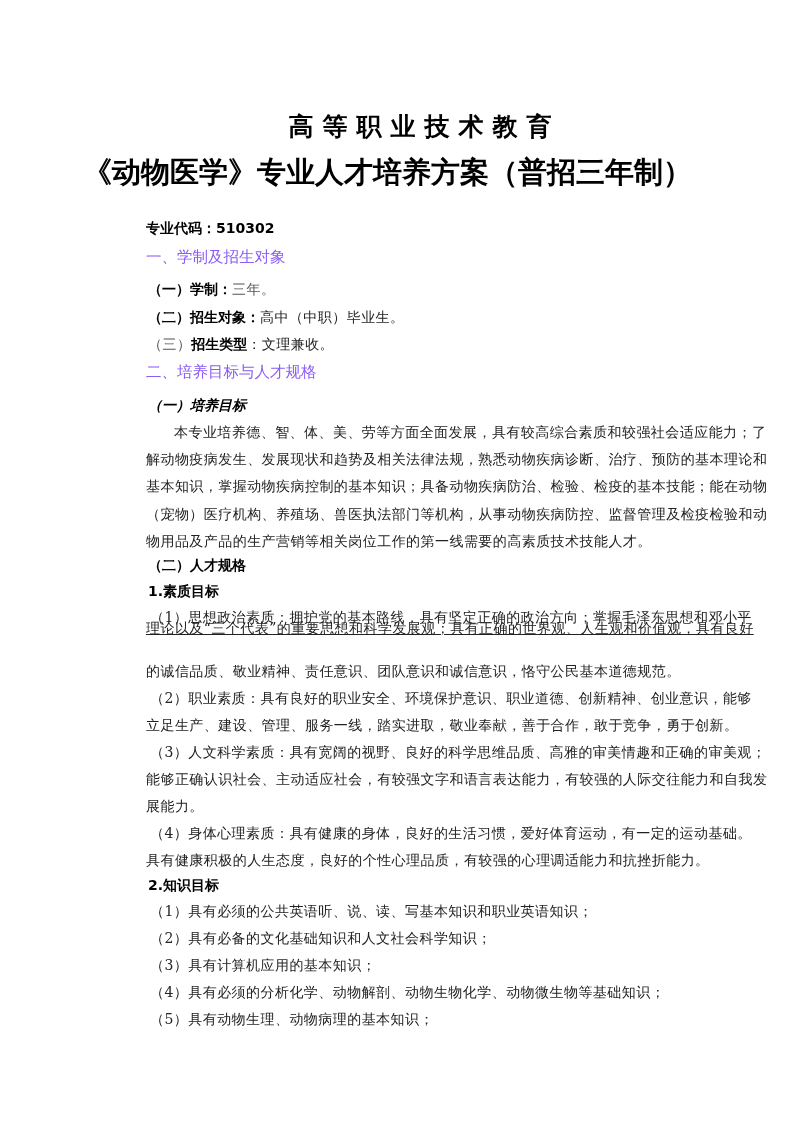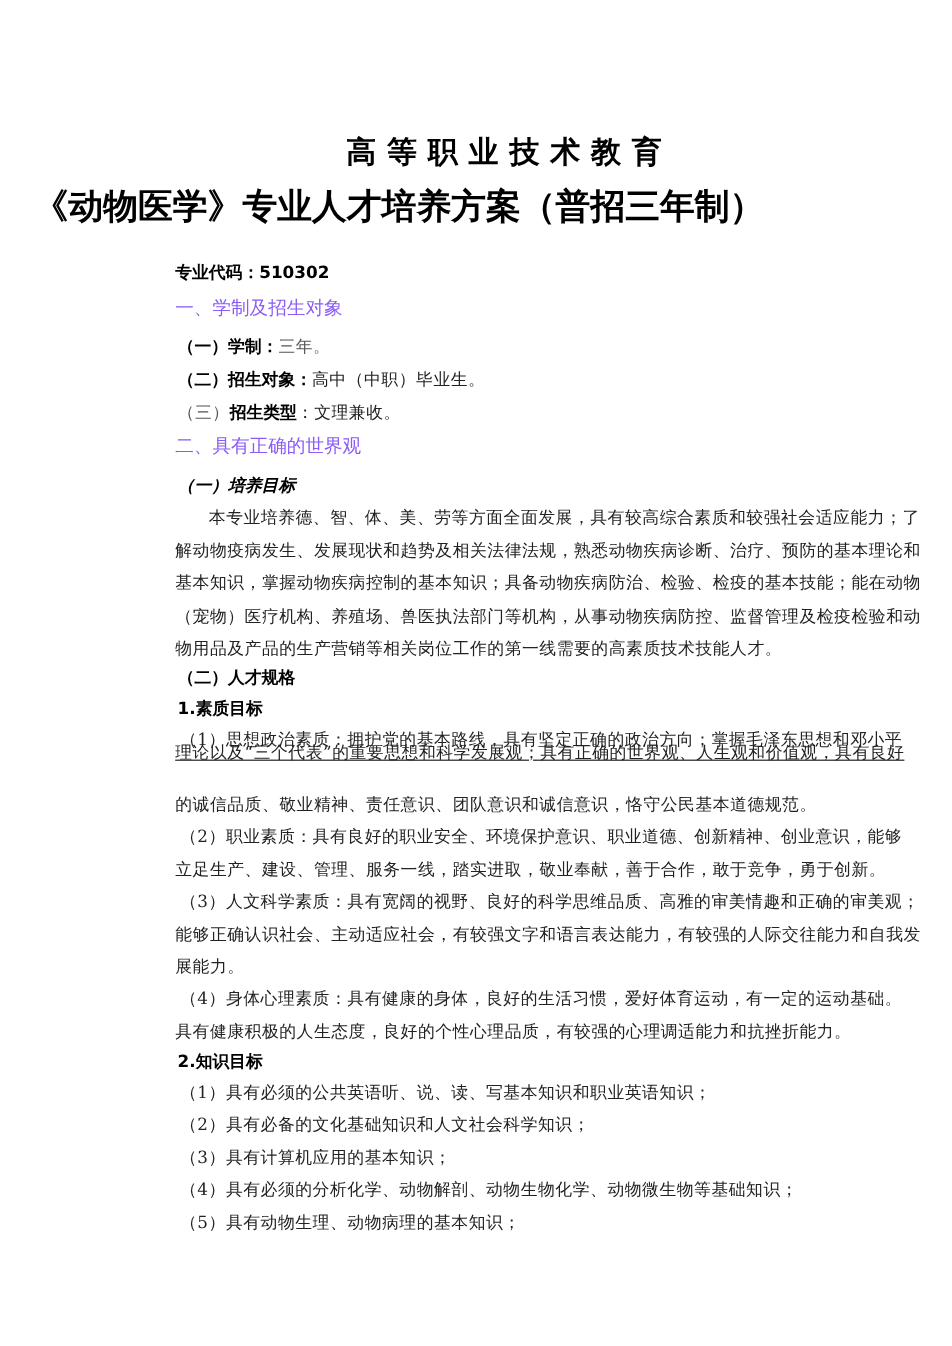--- a/index.html
+++ b/index.html
@@ -2,21 +2,21 @@
 <html><head>
 <meta charset="utf-8">
 <style>
   html, body { margin: 0; padding: 0; background: #ffffff; }
   body { width: 793px; height: 1122px; position: relative; overflow: hidden;
          font-family: "DejaVu Serif", "Liberation Serif", serif; color: #1a1a1a; }
   .page { position: absolute; left: 0; top: 0; width: 793px; height: 1122px; background: #fff; }
   .ln { position: absolute; white-space: nowrap; line-height: 1; margin-left: 28px; }
   .t1 { left: 0; width: 793px; text-align: center; top: 114px; font-size: 25px; font-weight: bold;
         letter-spacing: 9px; font-family: "DejaVu Sans", sans-serif; color: #000; }
-  .t2 { left: 0; width: 664px; text-align: left; top: 158px; font-size: 29px; font-weight: bold;
+  .t2 { left: 0; width: 664px; text-align: right; top: 158px; font-size: 29px; font-weight: bold;
         color: #000; }
   .b { font-size: 14px; left: 118px; }
   .h1 { font-size: 15.5px; left: 118px; font-family: "DejaVu Sans", sans-serif; color: #8b5cf6; }
   .bold { font-weight: bold; font-family: "DejaVu Sans", sans-serif; color: #000; }
   .body { font-size: 14px; letter-spacing: 0.45px; color: #222; }
   .ind { left: 146px; }
   .full { left: 118px; }
   .grey { color: #555; }
 </style>
 </head>
@@ -36,21 +36,21 @@
   <div class="ln b" style="top:282px; left:120px;">
     <span class="bold">（一）</span><span class="bold">学制</span><span class="bold">：</span><span class="body grey">三年。</span>
   </div>
   <div class="ln b" style="top:310px; left:120px;">
     <span class="bold">（二）</span><span class="bold">招生对象</span><span class="bold">：</span><span class="body">高中（中职）毕业生。</span>
   </div>
   <div class="ln b" style="top:337px; left:120px;">
     <span class="body grey">（三）</span><span class="bold">招生类型</span><span class="body">：</span><span class="body">文理兼收。</span>
   </div>
 
-  <div class="ln h1" style="top:365px;">二、具有正确的世界观</div>
+  <div class="ln h1" style="top:365px;">二、培养目标与人才规格</div>
 
   <div class="ln b bold" style="top:398px; left:120px;font-style:italic;">（一）培养目标</div>
 
   <div class="ln b body ind" style="top:425px;">本专业培养德、智、体、美、劳等方面全面发展，具有较高综合素质和较强社会适应能力；了</div>
   <div class="ln b body full" style="top:452px;">解动物疫病发生、发展现状和趋势及相关法律法规，熟悉动物疾病诊断、治疗、预防的基本理论和</div>
   <div class="ln b body full" style="top:507px;">（宠物）医疗机构、养殖场、兽医执法部门等机构，从事动物疾病防控、监督管理及检疫检验和动</div>
   <div class="ln b body full" style="top:479px;">基本知识，掌握动物疾病控制的基本知识；具备动物疾病防治、检验、检疫的基本技能；能在动物</div>
   <div class="ln b body full" style="top:534px;">物用品及产品的生产营销等相关岗位工作的第一线需要的高素质技术技能人才。</div>
 
   <div class="ln b bold" style="top:558px; left:120px;">（二）人才规格</div>

